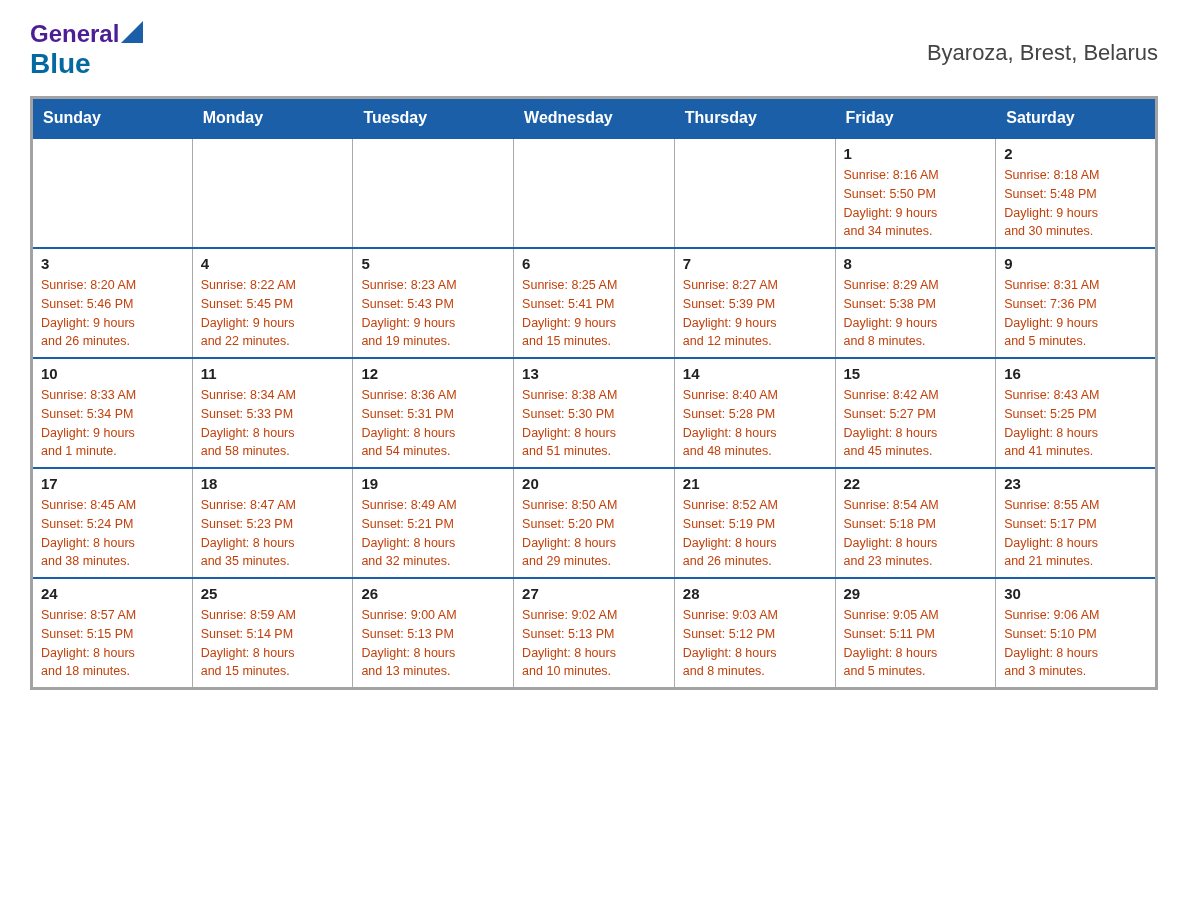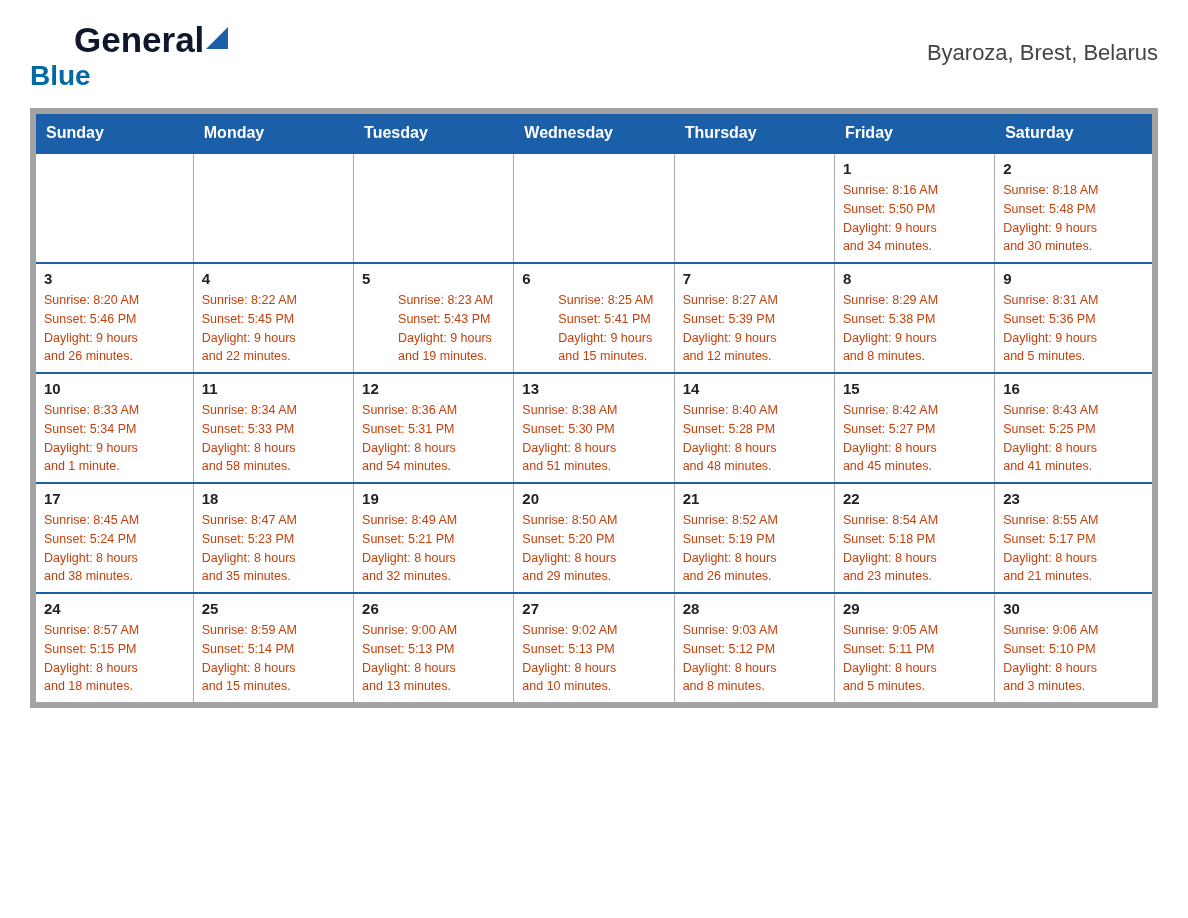--- a/index.html
+++ b/index.html
@@ -18,24 +18,23 @@
       justify-content: space-between;
       align-items: flex-start;
       margin-bottom: 16px;
     }
     .logo {
       display: flex;
       align-items: center;
       gap: 4px;
     }
     .logo-text-general {
-      font-size: 35px;
-      font-weight: bold;
-      color: #0f172a;
-      margin-left: 44px;
+      font-size: 24px;
+      font-weight: bold;
+      color: #4c1d95;
     }
     .logo-text-blue {
       font-size: 28px;
       font-weight: bold;
       color: #0369a1;
     }
     .title-block {
       text-align: right;
     }
     .title-block h1 {
@@ -46,21 +45,21 @@
     }
     .title-block h2 {
       font-size: 22px;
       font-weight: normal;
       color: #444;
       margin-top: 20px;
     }
     .calendar {
       width: 100%;
       border-collapse: collapse;
-      border: 6px solid #a3a3a3;
+      border: 3px solid #a3a3a3;
       padding-left: 36px;
     }
     .calendar th {
       background-color: #1a5fa8;
       color: #fff;
       font-size: 16px;
       font-weight: bold;
       padding: 10px 10px;
       text-align: left;
       border: 1px solid #1a5fa8;
@@ -160,28 +159,28 @@
           </td>
           <td>
             <span class="day-number">4</span>
             <div class="day-info" style="white-space: pre-line;">Sunrise: 8:22 AM
 Sunset: 5:45 PM
 Daylight: 9 hours
 and 22 minutes.</div>
           </td>
           <td>
             <span class="day-number">5</span>
-            <div class="day-info" style="white-space: pre-line; margin-left: 36px;">Sunrise: 8:23 AM
+            <div class="day-info" style="white-space: pre-line;">Sunrise: 8:23 AM
 Sunset: 5:43 PM
 Daylight: 9 hours
 and 19 minutes.</div>
           </td>
           <td>
             <span class="day-number">6</span>
-            <div class="day-info" style="white-space: pre-line; margin-left: 36px;">Sunrise: 8:25 AM
+            <div class="day-info" style="white-space: pre-line;">Sunrise: 8:25 AM
 Sunset: 5:41 PM
 Daylight: 9 hours
 and 15 minutes.</div>
           </td>
           <td>
             <span class="day-number">7</span>
             <div class="day-info" style="white-space: pre-line;">Sunrise: 8:27 AM
 Sunset: 5:39 PM
 Daylight: 9 hours
 and 12 minutes.</div>
@@ -189,21 +188,21 @@
           <td>
             <span class="day-number">8</span>
             <div class="day-info" style="white-space: pre-line;">Sunrise: 8:29 AM
 Sunset: 5:38 PM
 Daylight: 9 hours
 and 8 minutes.</div>
           </td>
           <td>
             <span class="day-number">9</span>
             <div class="day-info" style="white-space: pre-line;">Sunrise: 8:31 AM
-Sunset: 5:36 PM
+Sunset: 7:36 PM
 Daylight: 9 hours
 and 5 minutes.</div>
           </td>
         </tr>
         <tr class="week-row">
           <td>
             <span class="day-number">10</span>
             <div class="day-info" style="white-space: pre-line;">Sunrise: 8:33 AM
 Sunset: 5:34 PM
 Daylight: 9 hours

